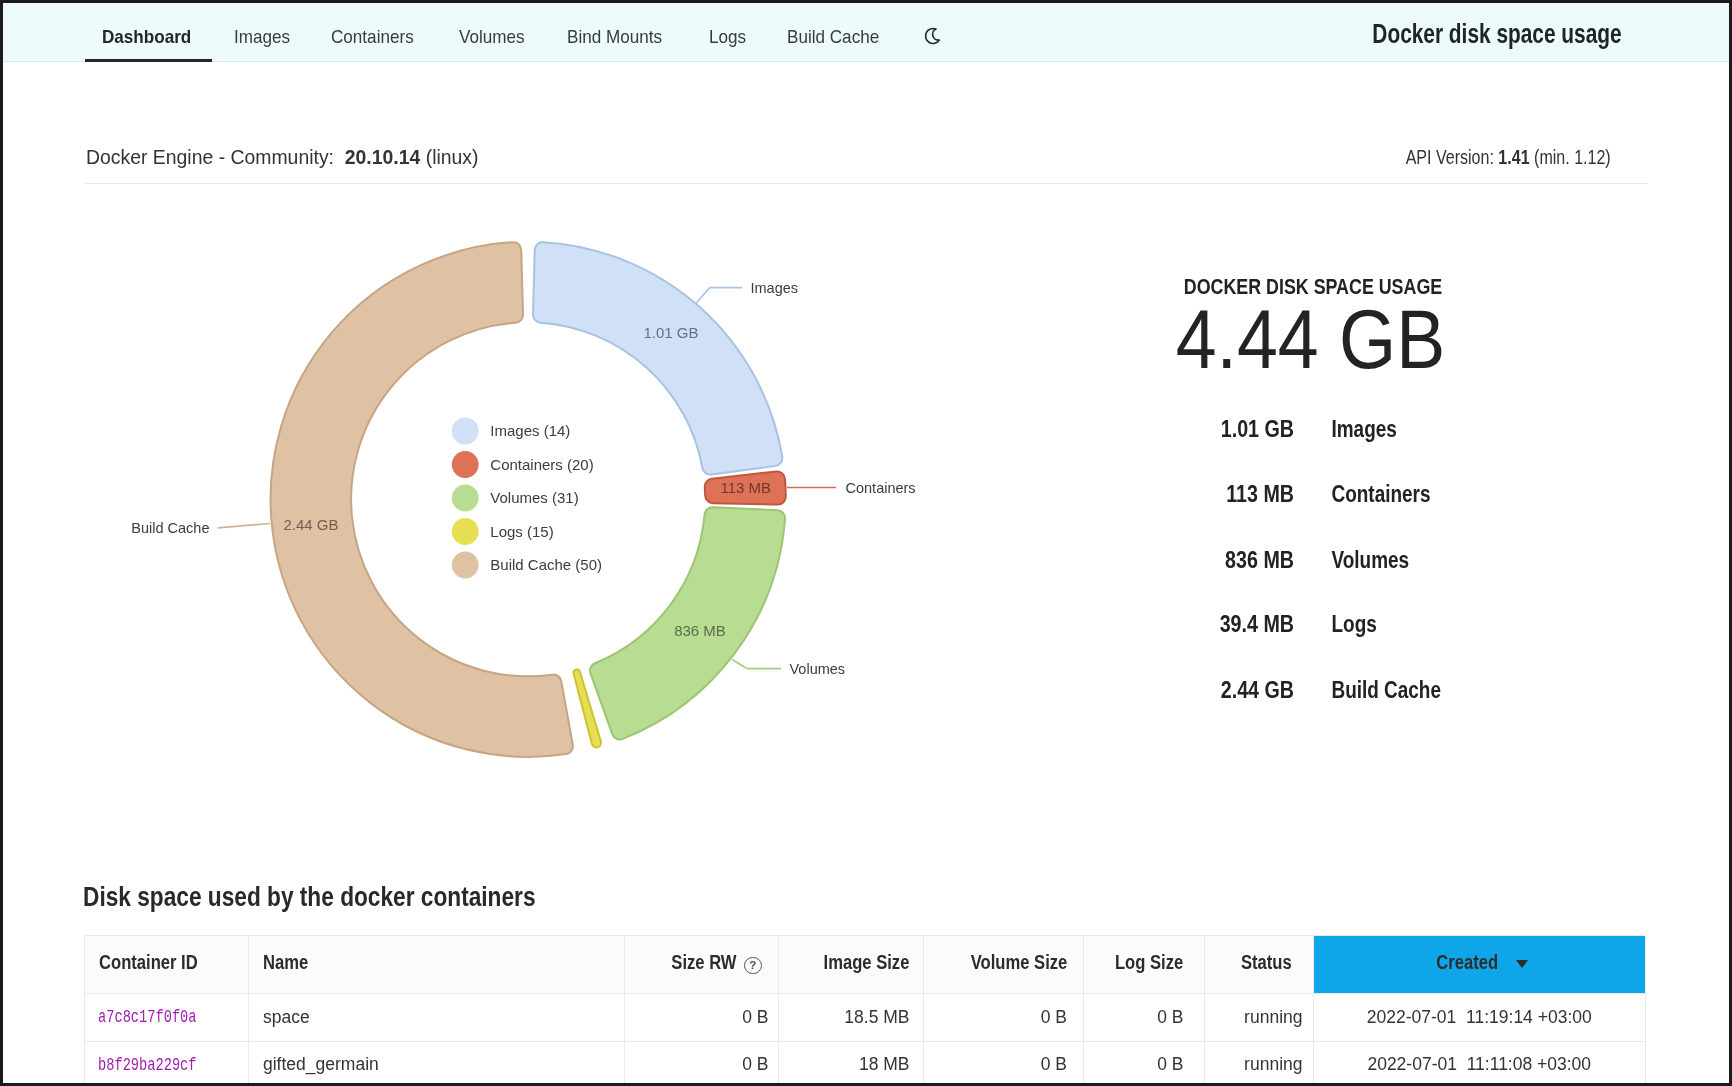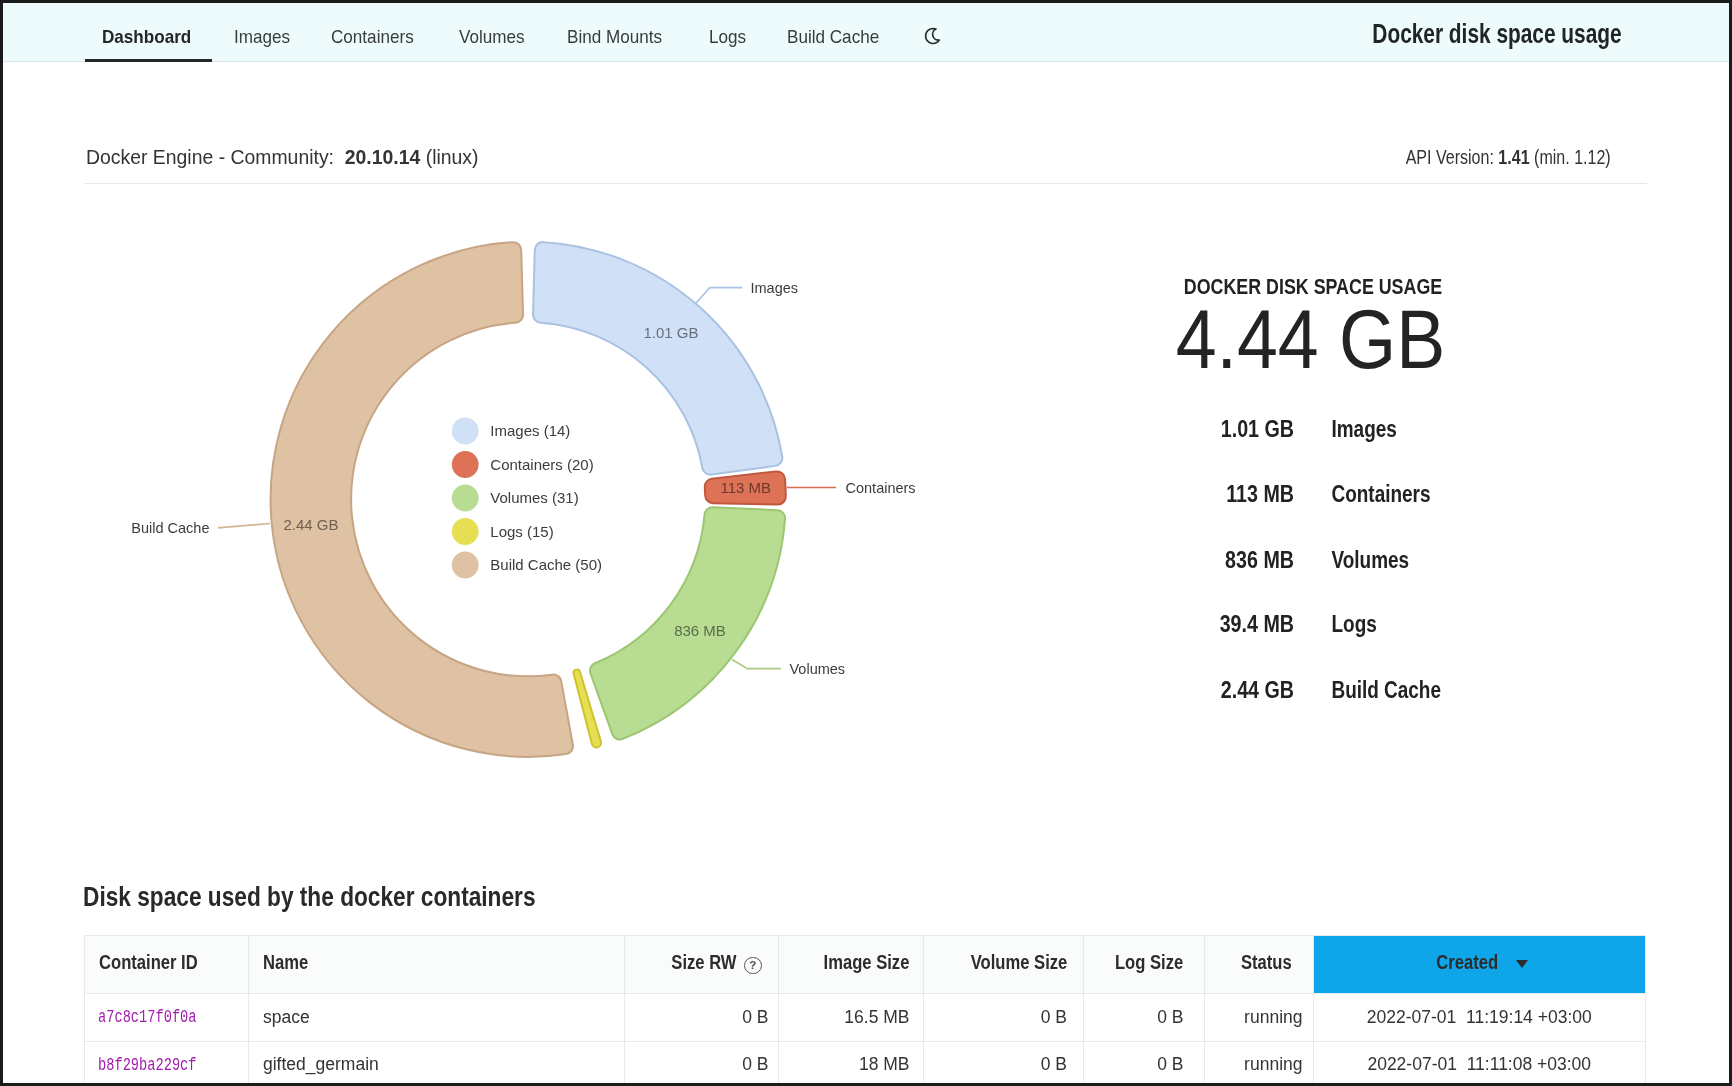--- a/index.html
+++ b/index.html
@@ -133,21 +133,21 @@
       <th class="ar" style="padding-right:20px;"><span class="hx">Log Size</span></th>
       <th class="st"><span class="hx">Status</span></th>
       <th class="ac created"><span class="hx">Created</span><span class="tri"></span></th>
     </tr>
     </thead>
     <tbody>
       <tr>
         <td class="al mono" style="padding-left:13px;"><span class="mx">a7c8c17f0f0a</span></td>
         <td class="al">space</td>
         <td class="ar" style="padding-right:9px;">0 B</td>
-        <td class="ar" style="padding-right:13px;">16.5 MB</td>
+        <td class="ar" style="padding-right:13px;">18.5 MB</td>
         <td class="ar" style="padding-right:16px;">0 B</td>
         <td class="ar" style="padding-right:20px;">0 B</td>
         <td class="st2">running</td>
         <td class="ac">2022-07-01&nbsp; 11:19:14 +03:00</td>
       </tr>
       <tr>
         <td class="al mono" style="padding-left:13px;"><span class="mx">b8f29ba229cf</span></td>
         <td class="al">gifted_germain</td>
         <td class="ar" style="padding-right:9px;">0 B</td>
         <td class="ar" style="padding-right:13px;">18 MB</td>

